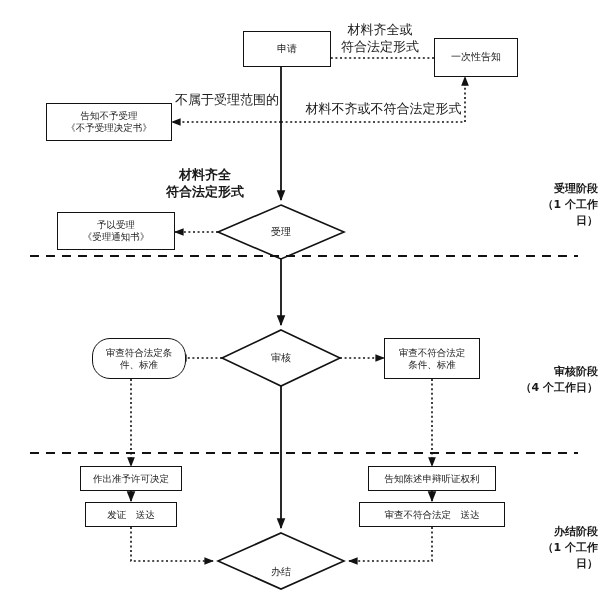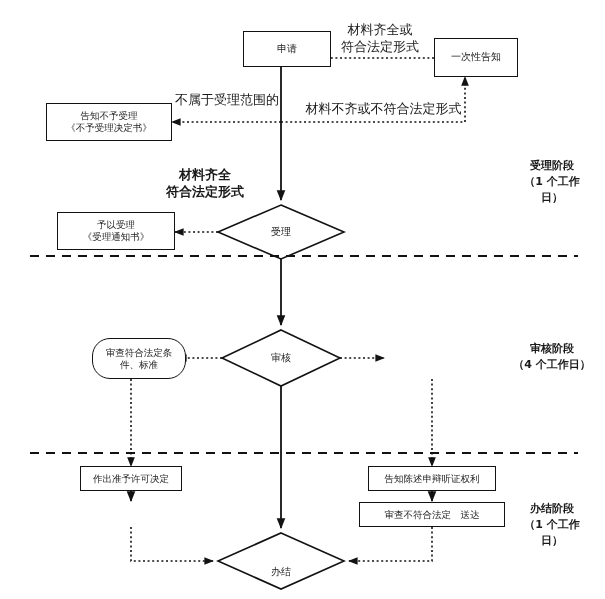--- a/index.html
+++ b/index.html
@@ -57,24 +57,25 @@
     line-height: 1.3;
     text-align: center;
     white-space: pre-line;
     z-index: 6;
   }
   .stage-label {
     position: absolute;
     color: #1a1a1a;
     font-size: 11px;
     line-height: 1.45;
-    text-align: center;
+    text-align: right;
     white-space: pre-line;
     font-weight: 600;
     z-index: 6;
+    margin-top: 23px;
   }
 </style>
 </head>
 <body>
 
 <div id="canvas">
 
   <svg class="layer" viewBox="0 0 605 599">
     <defs>
       <marker id="arrS" viewBox="0 0 10 10" refX="9" refY="5" markerWidth="6" markerHeight="6" orient="auto-start-reverse">
@@ -142,25 +143,32 @@
   <div class="node box small" style="left:57px; top:212px; width:118px; height:38px;">
     <span>予以受理
 《受理通知书》</span>
   </div>
 
   <div class="node box small" style="left:92px; top:338px; width:94px; height:41px;border-radius:18px;">
     <span>审查符合法定条
 件、标准</span>
   </div>
 
+  <div class="node box small" style="left:384px; top:338px; width:96px; height:41px;">
+    <span>审查不符合法定
+条件、标准</span>
+  </div>
 
   <div class="node box small" style="left:80px; top:466px; width:102px; height:25px;">
     <span>作出准予许可决定</span>
   </div>
 
+  <div class="node box small" style="left:85px; top:502px; width:92px; height:25px;">
+    <span>发证　送达</span>
+  </div>
 
   <div class="node box small" style="left:368px; top:466px; width:128px; height:25px;">
     <span>告知陈述申辩听证权利</span>
   </div>
 
   <div class="node box small" style="left:359px; top:502px; width:146px; height:25px;">
     <span>审查不符合法定　送达</span>
   </div>
 
   <div class="node diamond-label" style="left:241px; top:220px; width:80px; height:24px;">

